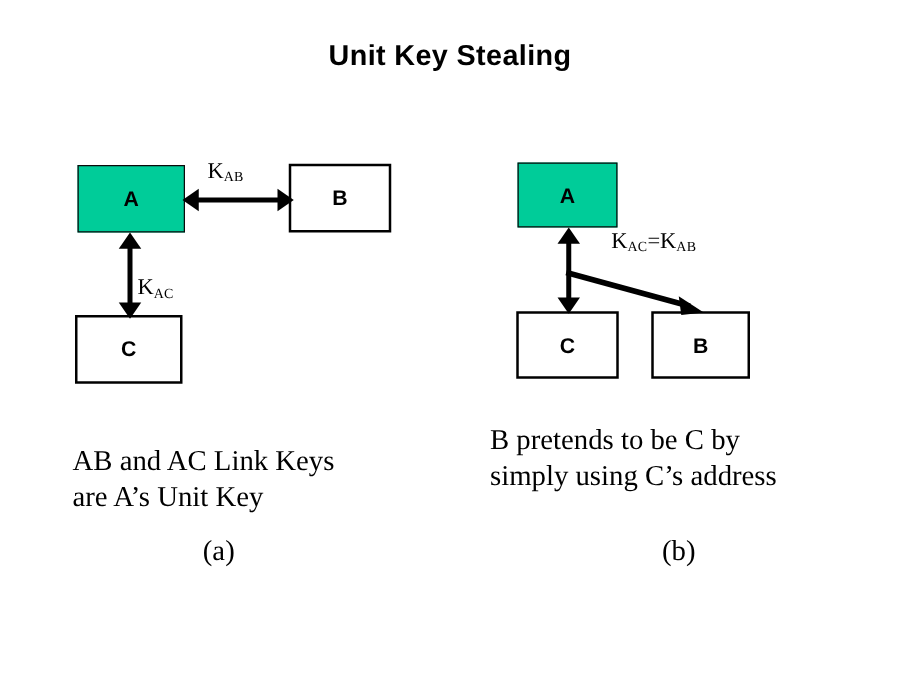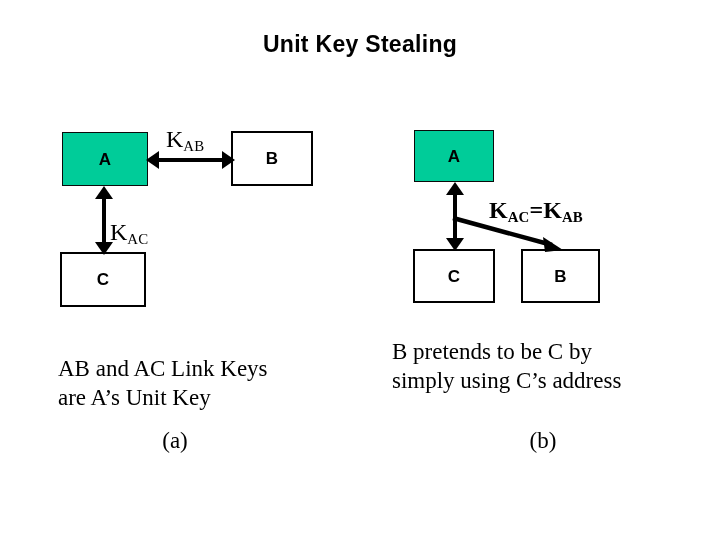--- a/index.html
+++ b/index.html
@@ -93,21 +93,21 @@
   }
   .arrow-diagonal {
     position: absolute;
     overflow: visible;
   }
 
   
   .key-label {
     position: absolute;
     font-family: "Liberation Serif", "DejaVu Serif", serif;
-    font-size: 24px;
+    font-size: 18px;
     color: #000000;
     white-space: nowrap;
     line-height: 1;
   }
   .key-label sub {
     font-size: 0.62em;
     vertical-align: baseline;
     position: relative;
     top: 0.30em;
     letter-spacing: 0.2px;
@@ -190,21 +190,21 @@
     <div class="arrow-shaft-v" style="left:453px; top:190px; height:52px;"></div>
     <div class="arrow-head head-up" style="left:446px; top:182px;"></div>
     <div class="arrow-head head-down" style="left:446px; top:238px;"></div>
   </div>
 
   <svg class="arrow-diagonal" style="left:448px; top:208px;" width="125" height="52" viewBox="0 0 125 52">
     <line x1="5" y1="10" x2="104" y2="37" stroke="#000000" stroke-width="4.5"></line>
     <polygon points="115,42 95,29 97,44" fill="#000000"></polygon>
   </svg>
 
-  <div class="key-label" style="left:489px; top:198px;font-weight:bold;">
+  <div class="key-label" style="left:489px; top:183px;">
     <span>K</span><sub>AC</sub><span>=</span><span>K</span><sub>AB</sub>
   </div>
 
   <div class="caption" style="left:392px; top:337px; width:310px;">B pretends to be C by
 simply using C’s address</div>
 
   <div class="sublabel" style="left:488px; top:428px; width:110px;">(b)</div>
 
 </div>
 

